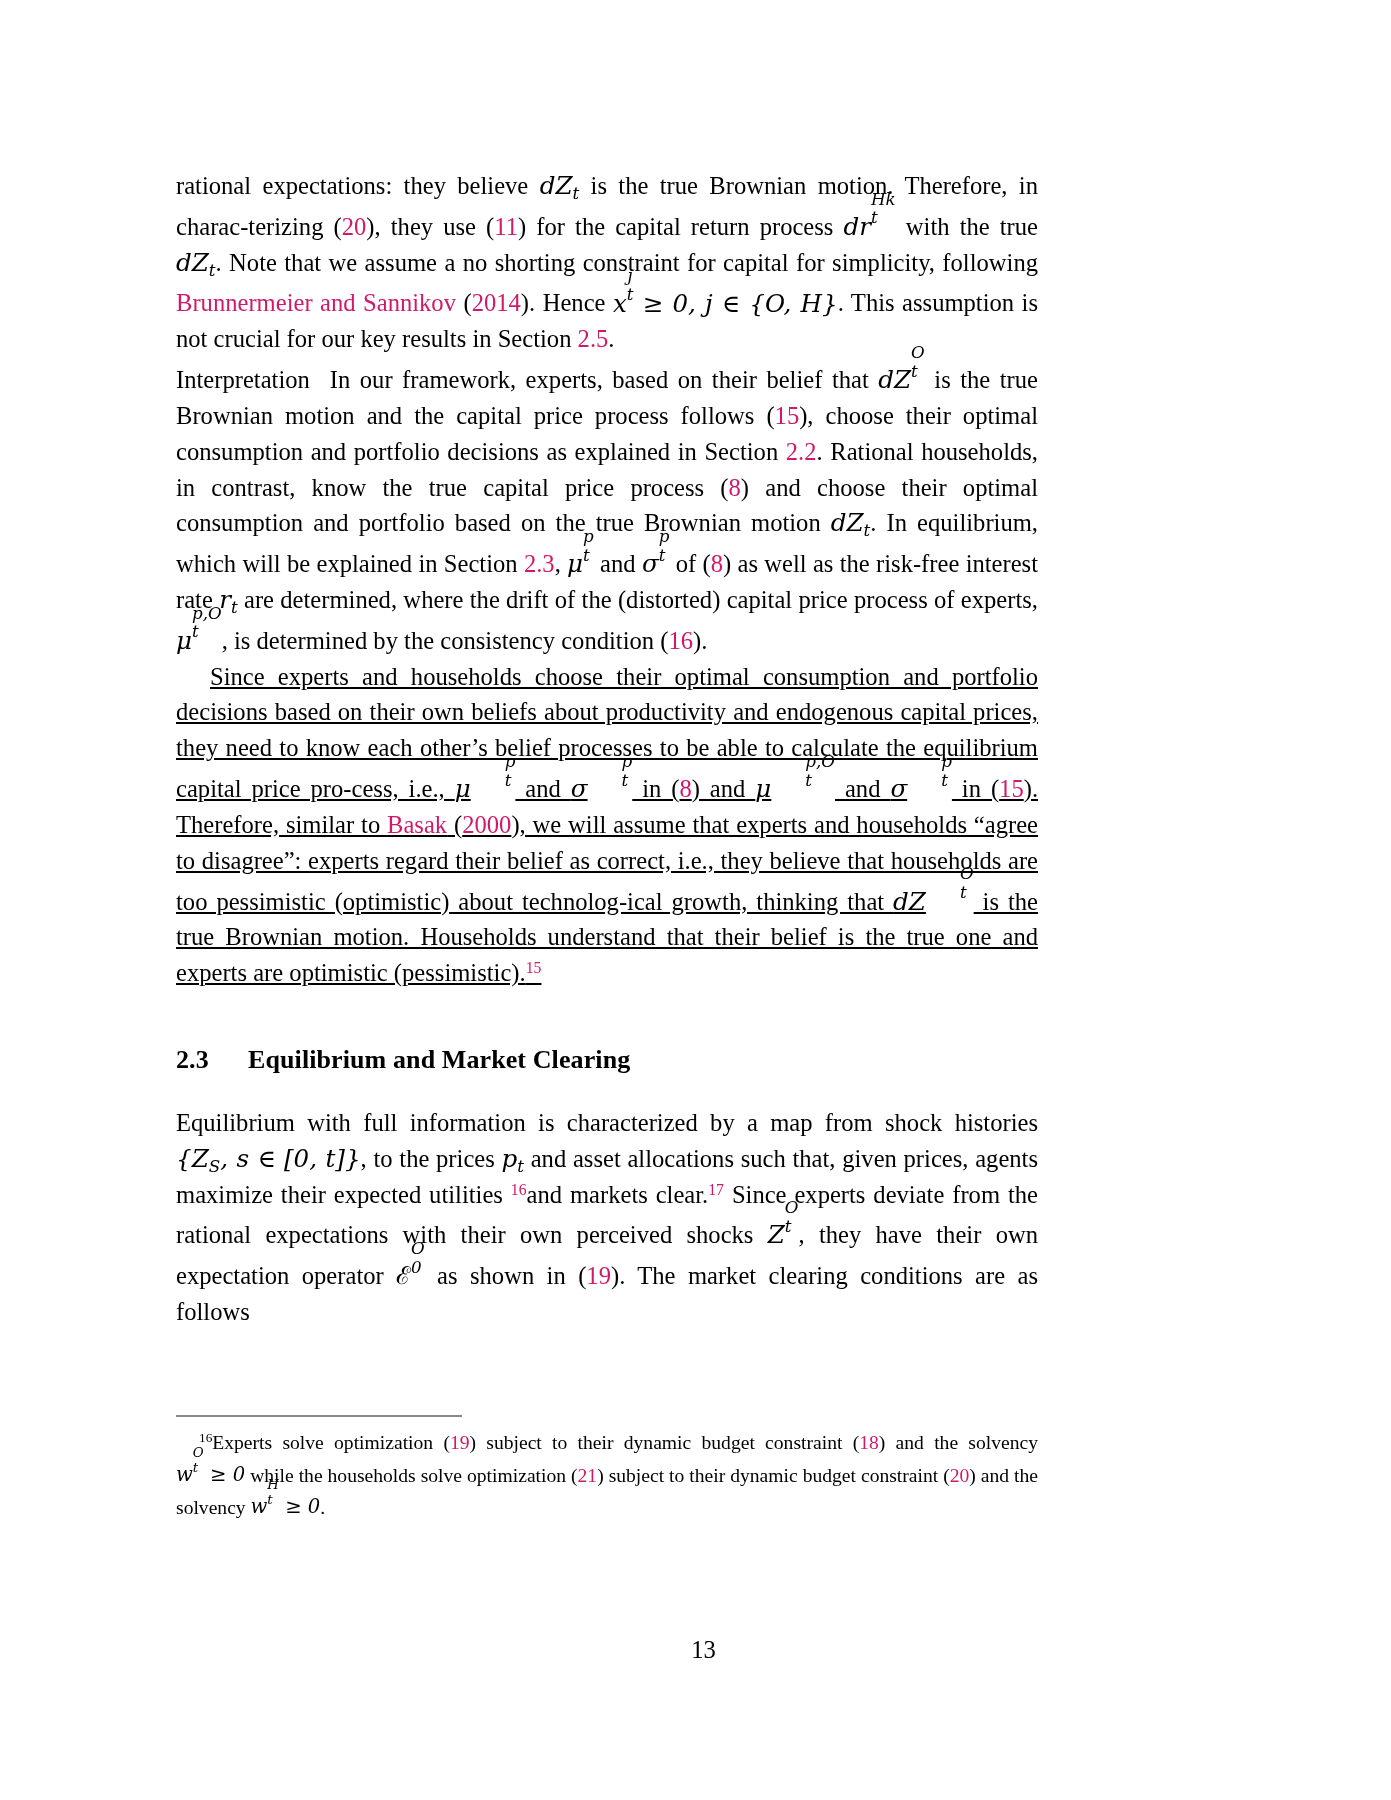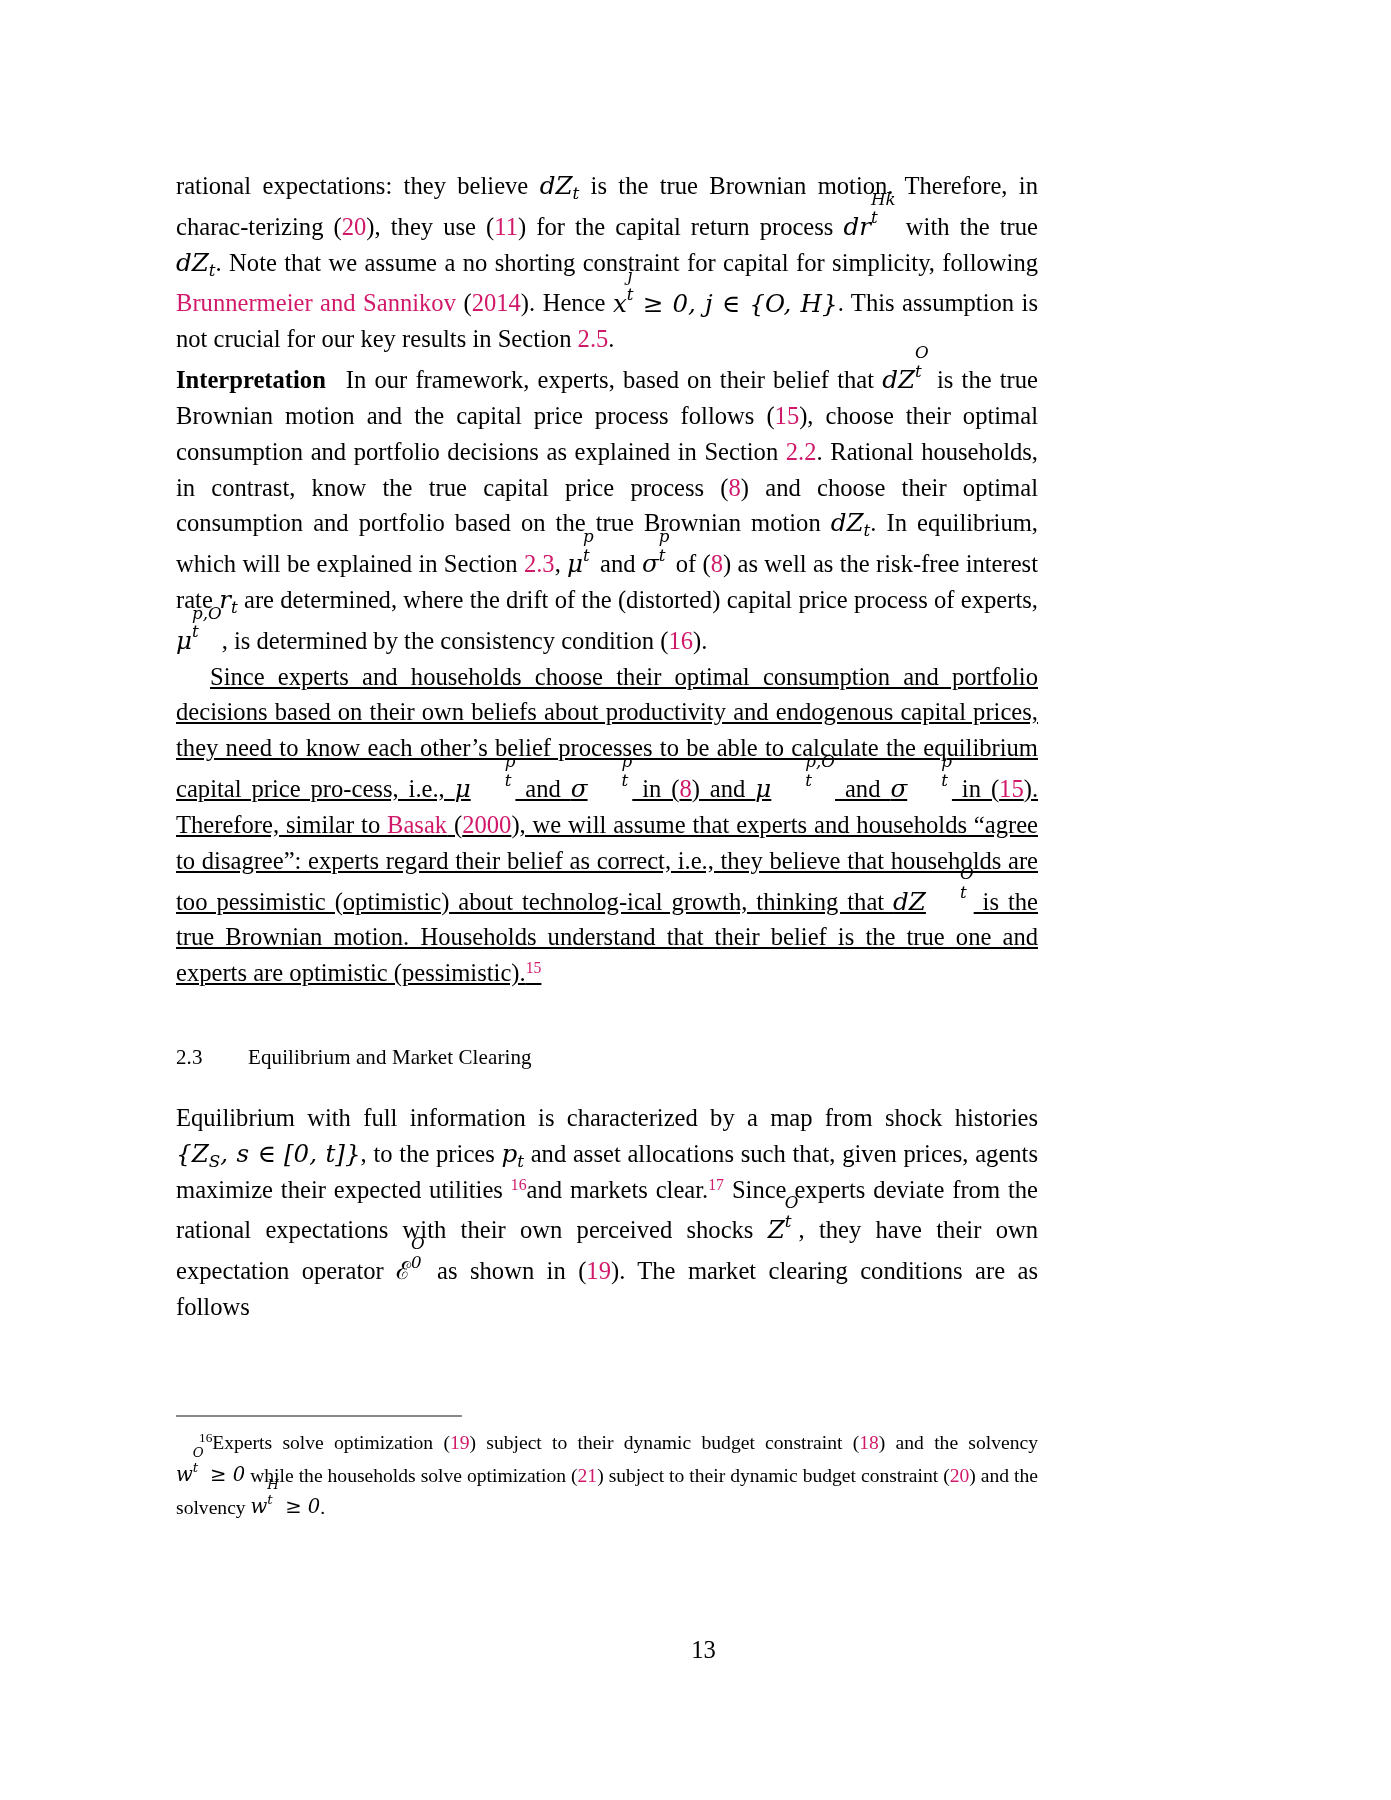--- a/index.html
+++ b/index.html
@@ -31,21 +31,21 @@
     text-align: justify;
     text-justify: inter-word;
     hyphens: manual;
   }
   p.body + p.body {
     margin-top: 0;
   }
   .indent { text-indent: 34px; text-decoration: underline; }
   .gap-para { margin-top: 25px; }
   .link { color: #d1196a; }
-  .runin { font-weight: bold; }
+  .runin { font-weight: normal; }
   .runin-space { display: inline-block; width: 20px; }
 
   
   .m {
     font-family: "DejaVu Serif", "Liberation Serif", serif;
     font-style: italic;
     white-space: nowrap;
   }
   .m .up { font-style: normal; }
   sub.mi, sup.mi {
@@ -67,22 +67,22 @@
   .stack .top { display: block; position: relative; top: -0.95em; text-align: center; }
   .stack .bot { display: block; position: relative; top: -0.85em; }
   .fn-sup {
     font-size: 0.64em;
     vertical-align: 0.52em;
     line-height: 0;
   }
 
   h2.section {
     margin: 0;
-    font-size: 21px;
-    font-weight: normal;
+    font-size: 26px;
+    font-weight: bold;
     letter-spacing: 0.1px;
   }
   .sec-num { display: inline-block; width: 72px; }
 
   .section-block { margin-top: 54px; margin-bottom: 30px; }
 
   
   .footnote-area {
     position: absolute;
     left: 176px;

